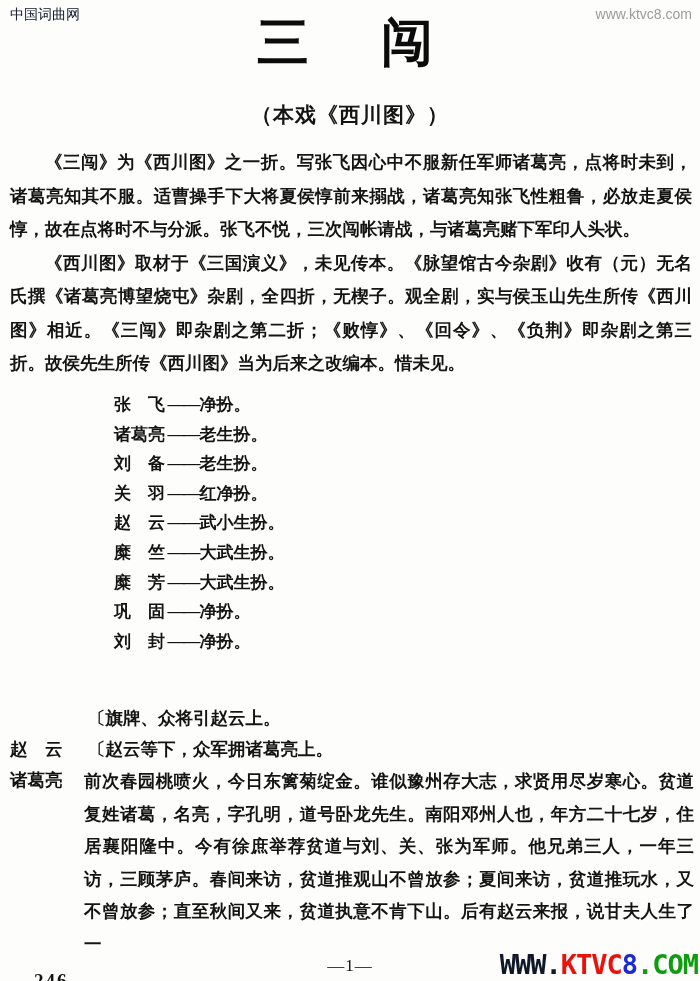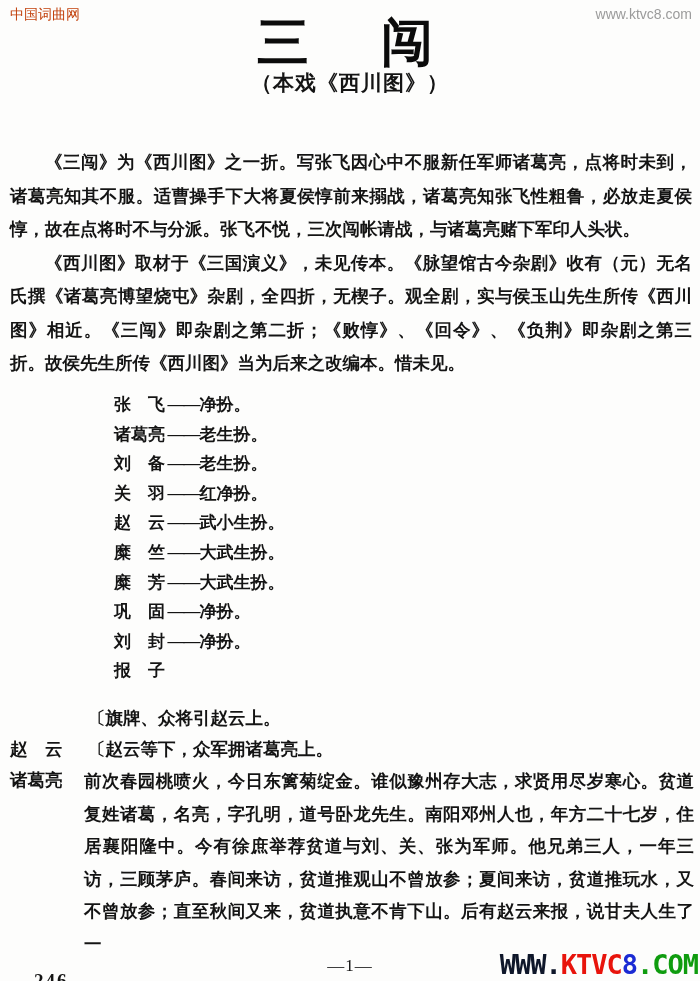--- a/index.html
+++ b/index.html
@@ -8,31 +8,31 @@
     background:#fdfdfc;color:#141414;
     font-family:"Liberation Serif","DejaVu Serif",serif;
   }
   
   .scan-header{
     position:absolute;top:6px;left:10px;right:8px;
     display:flex;justify-content:space-between;
     font-family:"Liberation Sans","DejaVu Sans",sans-serif;
     font-size:14px;
   }
-  .site-name{color:#c2410c;}
+  .site-name{color:#0f172a;}
   .site-url{color:#9b9b9b;}
 
   
   .doc-title{
     position:absolute;top:8px;left:0;width:100%;
     text-align:center;font-size:52px;font-weight:900;
     letter-spacing:10px;color:#0b0b0b;
   }
   .doc-subtitle{
-    position:absolute;top:69px;left:0;width:100%;
+    position:absolute;top:101px;left:0;width:100%;
     text-align:center;font-size:21px;font-weight:bold;
     letter-spacing:1px;
   }
 
   
   .intro{
     position:absolute;top:146px;left:10px;right:8px;
     font-size:17.5px;line-height:33.5px;text-align:justify;
     font-weight:600;
   }
@@ -95,21 +95,20 @@
 <div class="cast">
   <div class="cast-row"><span class="cast-name">张　飞</span><span class="cast-dash">——</span><span class="cast-role">净扮。</span></div>
   <div class="cast-row"><span class="cast-name">诸葛亮</span><span class="cast-dash">——</span><span class="cast-role">老生扮。</span></div>
   <div class="cast-row"><span class="cast-name">刘　备</span><span class="cast-dash">——</span><span class="cast-role">老生扮。</span></div>
   <div class="cast-row"><span class="cast-name">关　羽</span><span class="cast-dash">——</span><span class="cast-role">红净扮。</span></div>
   <div class="cast-row"><span class="cast-name">赵　云</span><span class="cast-dash">——</span><span class="cast-role">武小生扮。</span></div>
   <div class="cast-row"><span class="cast-name">糜　竺</span><span class="cast-dash">——</span><span class="cast-role">大武生扮。</span></div>
   <div class="cast-row"><span class="cast-name">糜　芳</span><span class="cast-dash">——</span><span class="cast-role">大武生扮。</span></div>
   <div class="cast-row"><span class="cast-name">巩　固</span><span class="cast-dash">——</span><span class="cast-role">净扮。</span></div>
   <div class="cast-row"><span class="cast-name">刘　封</span><span class="cast-dash">——</span><span class="cast-role">净扮。</span></div>
-  <div class="cast-row"><span class="cast-name">报　子</span><span class="cast-dash"></span><span class="cast-role"></span></div>
 </div>
 
 <div class="script">
   <div class="stage-direction">〔旗牌、众将引赵云上。</div>
   <div class="dialogue">
     <span class="speaker">赵　云</span>
   </div>
   <div class="stage-direction">〔赵云等下，众军拥诸葛亮上。</div>
   <div class="dialogue">
     <span class="speaker">诸葛亮</span>

